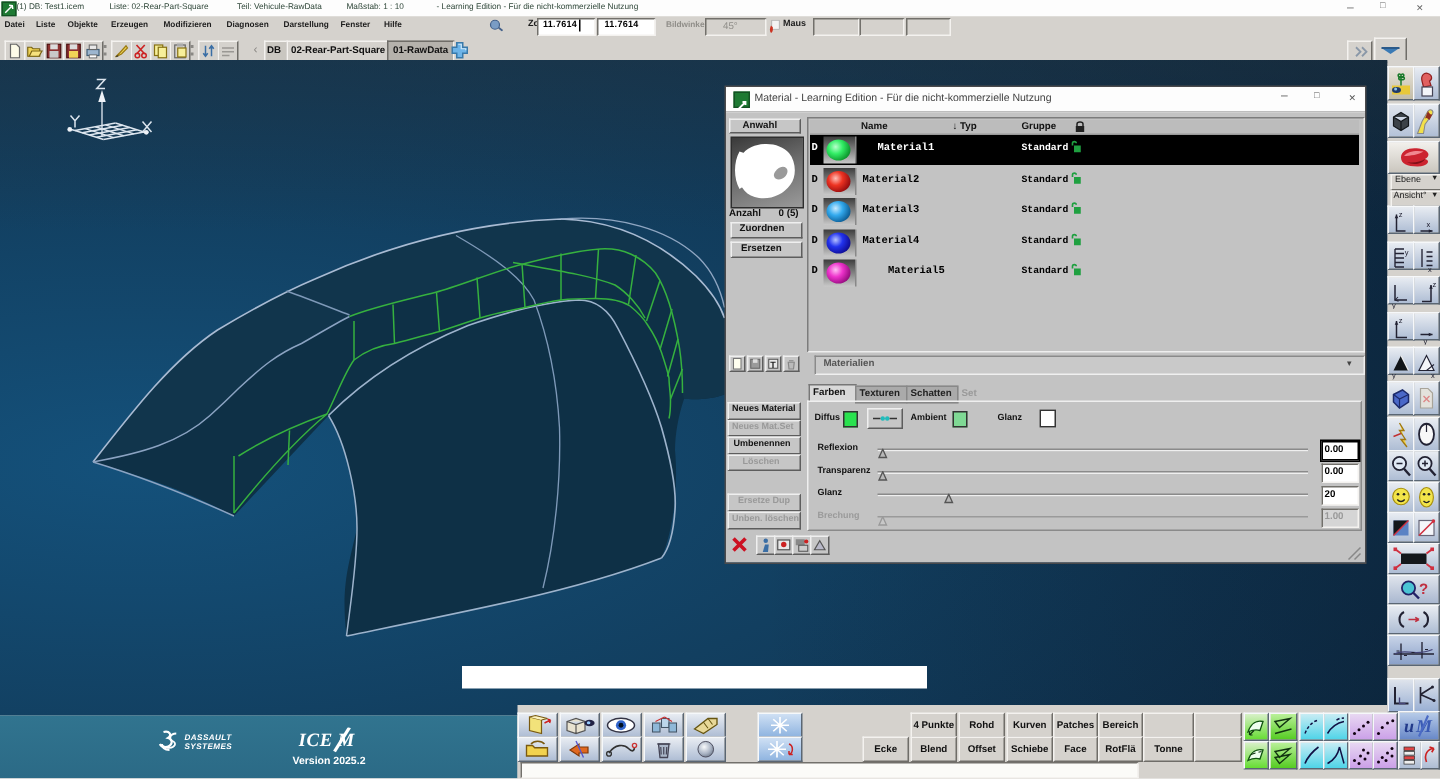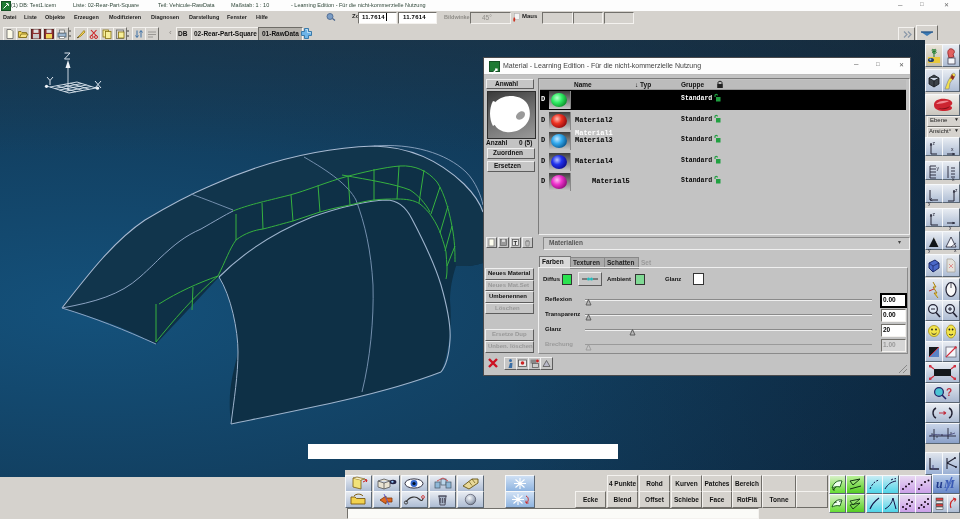--- a/index.html
+++ b/index.html
@@ -290,21 +290,21 @@
     <svg class="abs" style="left:232px;top:22px;" width="8" height="9" viewBox="0 0 8 9">
         <path d="M2,4 L2,2.6 C2,0.8 6,0.8 6,2.6 L6,4" fill="none" stroke="#222" stroke-width="1"></path>
         <rect x="1.2" y="4" width="5.6" height="4" fill="#222"></rect>
       </svg>
 
     <div class="abs" style="left:56px;top:32px;width:366px;height:20px;background:#000;"></div>
     <div class="t" style="left:57px;top:37px;font-size:7px;font-weight:bold;color:#fff;font-family:'Liberation Mono',monospace;">D</div>
     <div class="abs sphbox" style="left:65px;top:33px;">
         <div class="sph" style="background:radial-gradient(circle at 38% 35%, #b8ffcc 0%, #33ee66 35%, #11a033 70%, #066018 100%);"></div>
       </div>
-    <div class="t" style="left:91px;top:37px;font-size:7px;font-weight:bold;color:#fff;font-family:'Liberation Mono',monospace;margin-top:34px;">Material1</div>
+    <div class="t" style="left:101px;top:37px;font-size:7px;font-weight:bold;color:#fff;font-family:'Liberation Mono',monospace;">Material1</div>
     <div class="t" style="left:197px;top:37px;font-size:6.5px;font-weight:bold;color:#fff;font-family:'Liberation Mono',monospace;">Standard</div>
     <svg class="abs lock" style="left:229px;top:35px;">
         <use href="#lockicon"></use>
       </svg>
 
     <div class="t" style="left:57px;top:58px;font-size:7px;font-weight:bold;color:#000;font-family:'Liberation Mono',monospace;">D</div>
     <div class="abs sphbox" style="left:65px;top:54px;">
         <div class="sph" style="background:radial-gradient(circle at 38% 35%, #ffc0b8 0%, #ee3322 35%, #a01111 70%, #600606 100%);"></div>
       </div>
     <div class="t" style="left:91px;top:58px;font-size:7px;font-weight:bold;color:#000;font-family:'Liberation Mono',monospace;">Material2</div>
@@ -686,20 +686,34 @@
       </div>
     <div class="sbtn" style="left:17px;top:412px;height:21px;background:linear-gradient(#dfe4ec,#9ab0d4);">
         <svg width="16" height="21" viewBox="0 0 16 21">
           <path d="M4,5 L4,16 M4,10 L12,5 M4,10 L13,14" fill="none" stroke="#223" stroke-width="1.1"></path>
           <circle cx="12" cy="5" r="1" fill="#223"></circle>
           <circle cx="13" cy="14" r="1" fill="#223"></circle>
         </svg>
       </div>
   </div>
 
+  <div class="abs" id="logobar" style="left:0;top:477px;width:345px;height:42px;background:linear-gradient(#31748f,#2b6a86);">
+    <svg class="abs" style="left:104px;top:8px;" width="60" height="18" viewBox="0 0 60 18">
+      <path d="M5,3 C9,2 11,5 8,7 C12,8 11,13 6,13 C4,13 3,12 2.6,11" fill="none" stroke="#fff" stroke-width="1.5"></path>
+      <path d="M13.5,4 C9,4 8.5,8 11,9 C14,10 13,14 8,13.5 C5,13 4,12 4,11 C4,13.5 6,15 9,15" fill="none" stroke="#fff" stroke-width="1.2"></path>
+      <text x="19" y="8" font-size="5.4" fill="#fff" font-family="Liberation Sans" font-weight="bold" font-style="italic" letter-spacing="0.3">DASSAULT</text>
+      <text x="19" y="14" font-size="5.4" fill="#fff" font-family="Liberation Sans" font-weight="bold" font-style="italic" letter-spacing="0.3">SYSTEMES</text>
+    </svg>
+    <svg class="abs" style="left:199px;top:8px;" width="52" height="18" viewBox="0 0 52 18">
+      <text x="0" y="12.5" font-size="12.5" fill="#fff" font-family="Liberation Serif" font-weight="bold" font-style="italic" letter-spacing="0.5">ICE</text>
+      <text x="26" y="12.5" font-size="12.5" fill="#fff" font-family="Liberation Serif" font-weight="bold" font-style="italic">M</text>
+      <path d="M34,0 L24,16" stroke="#fff" stroke-width="2.2"></path>
+    </svg>
+    <div class="t" style="left:195px;top:27px;font-size:7px;font-weight:bold;color:#fff;">Version 2025.2</div>
+  </div>
   <div class="abs" id="bottombar" style="left:345px;top:470px;width:580px;height:49px;background:#d5d2cd;">
 
     <div class="sbtn" style="left:0px;top:5px;width:25px;height:15px;">
         <svg width="25" height="15" viewBox="0 0 25 15">
           <path d="M7,2 L15,4 L15,13 L7,11 Z" fill="#f2e27a" stroke="#7a5a10" stroke-width="0.8"></path>
           <path d="M7,2 L11,1 L19,3 L15,4" fill="#fbf3c0" stroke="#7a5a10" stroke-width="0.7"></path>
           <path d="M17,6 L21,4 M21,4 L19,3.4 M21,4 L20.4,6" stroke="#c22" stroke-width="1"></path>
         </svg>
       </div>
     <div class="sbtn" style="left:28px;top:5px;width:25px;height:15px;">

